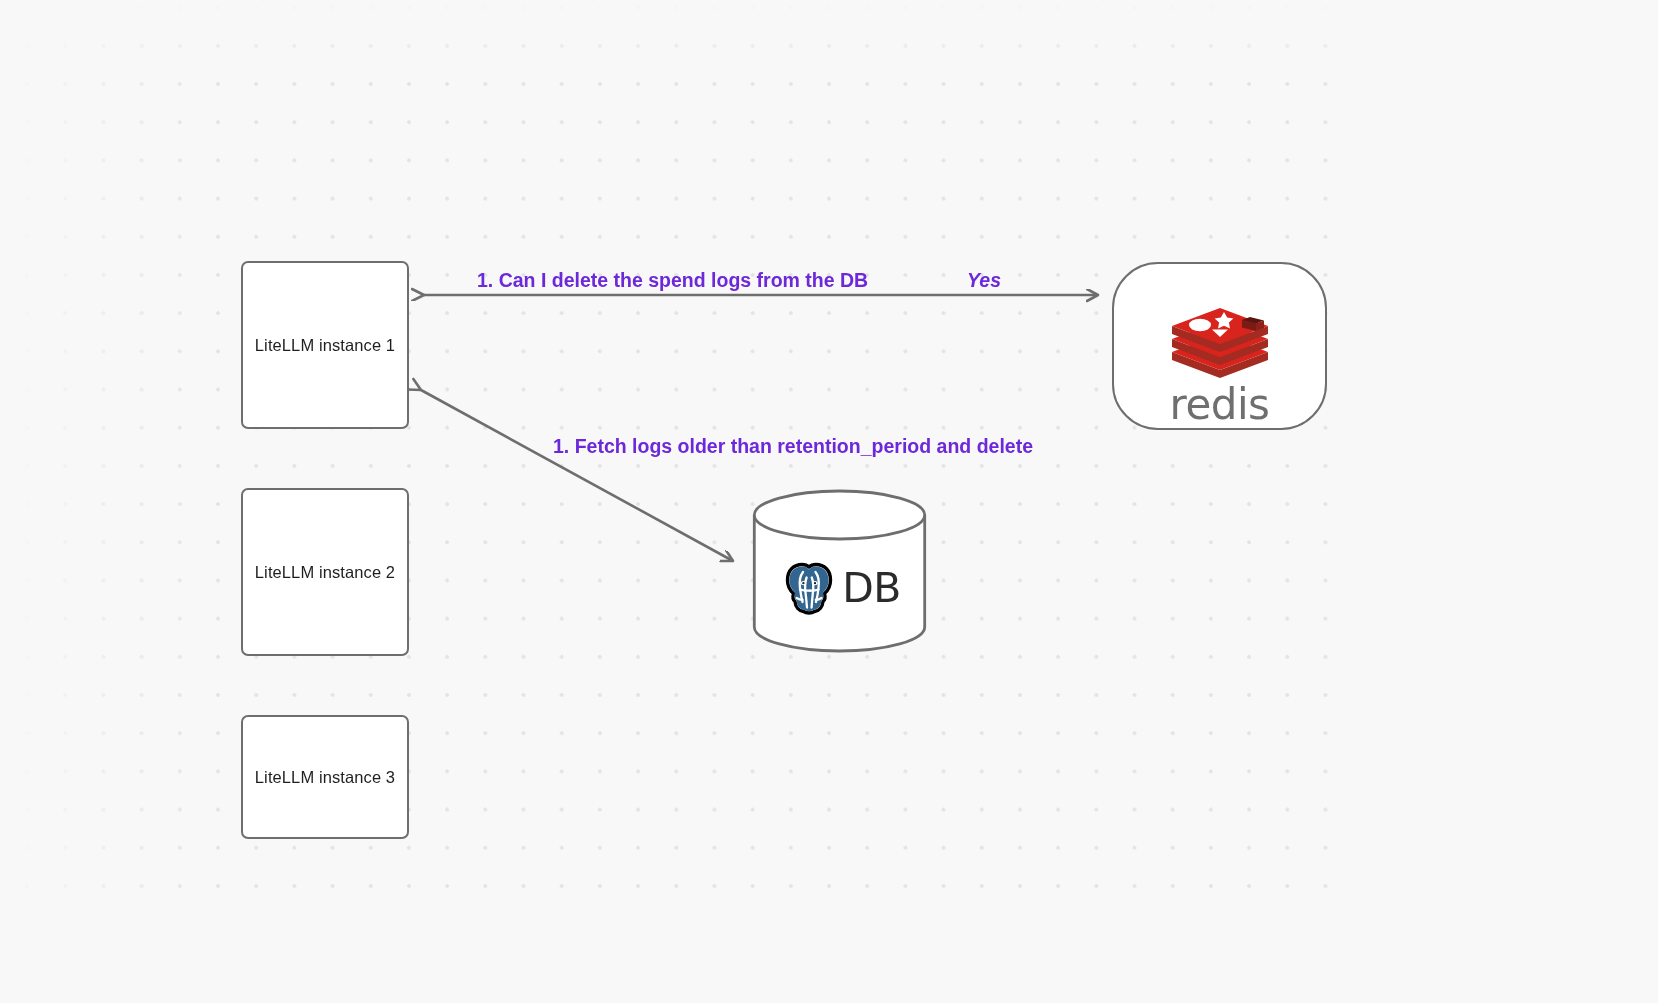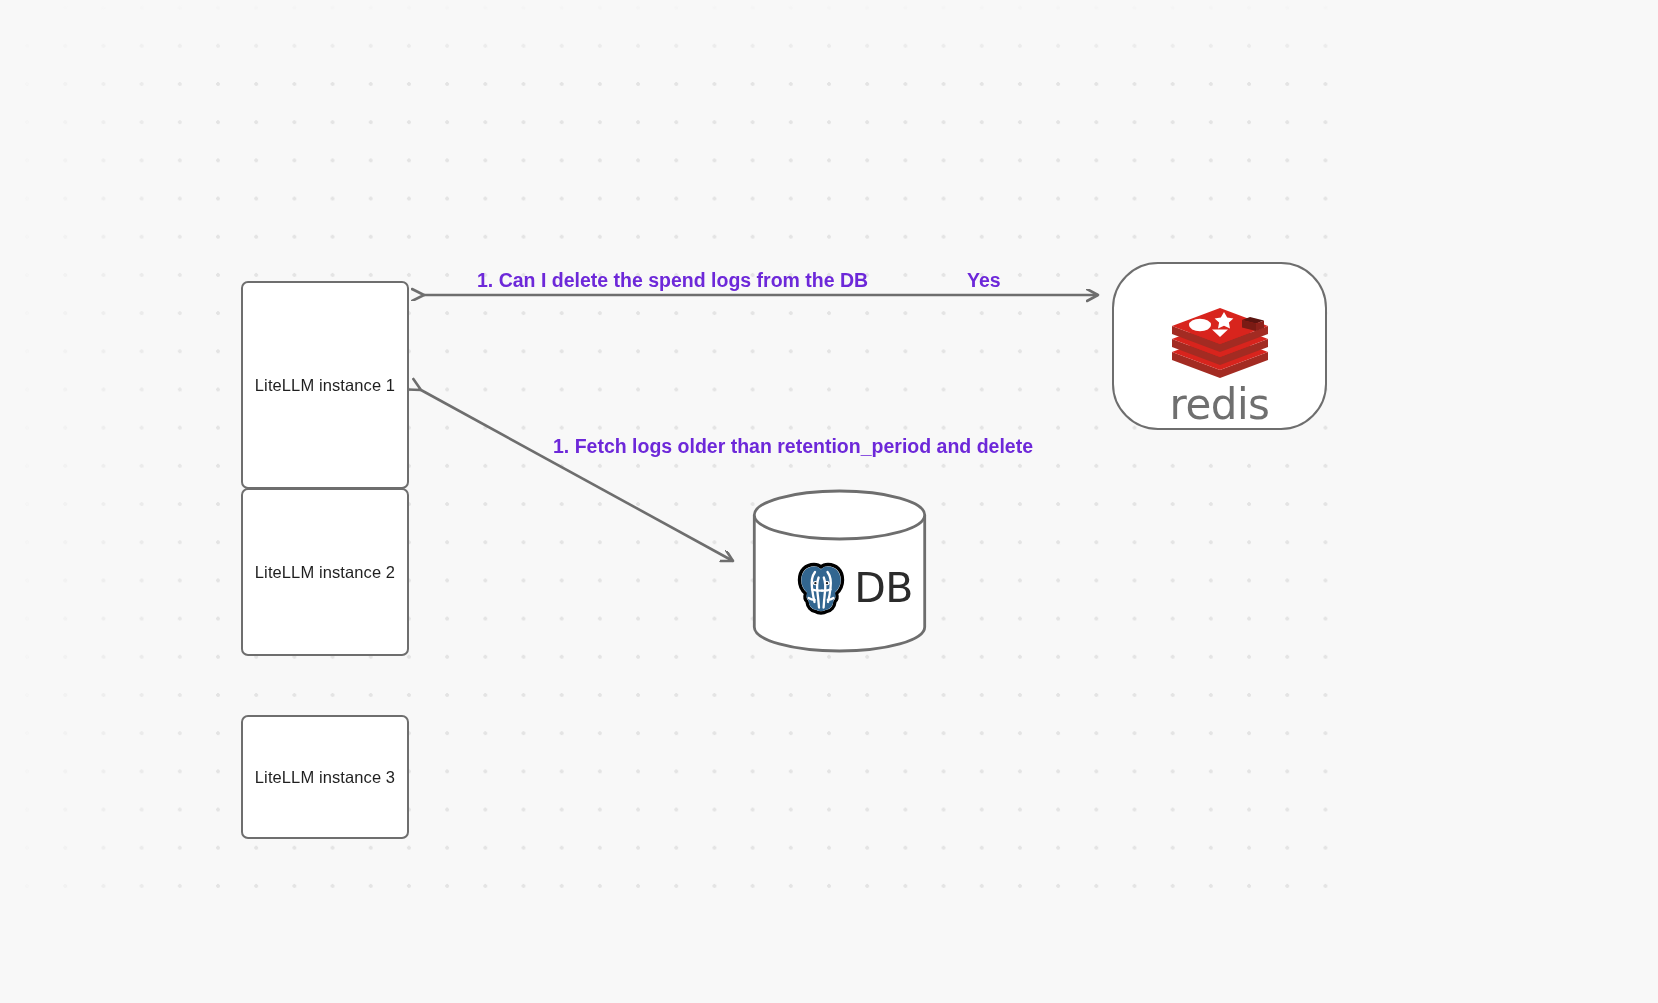--- a/index.html
+++ b/index.html
@@ -60,21 +60,21 @@
     justify-content: center;
   }
   .node-box-label {
     font-size: 16.5px;
     color: #1f1f1f;
     font-family: "Liberation Sans", sans-serif;
     letter-spacing: 0.1px;
     white-space: nowrap;
   }
 
-  #node-litellm-1 { left: 241px; top: 261px; width: 168px; height: 208px; margin-top: 20px; }
+  #node-litellm-1 { left: 241px; top: 261px; width: 168px; height: 168px; }
   #node-litellm-2 { left: 241px; top: 488px; width: 168px; height: 168px; text-align: right; }
   #node-litellm-3 { left: 241px; top: 715px; width: 168px; height: 124px; }
 
   
   #node-redis {
     position: absolute;
     left: 1112px;
     top: 262px;
     width: 215px;
     height: 168px;
@@ -121,21 +121,20 @@
   .db-content {
     position: absolute;
     left: 0;
     top: 56px;
     width: 175px;
     height: 86px;
     display: flex;
     align-items: center;
     justify-content: center;
     gap: 2px;
-    margin-left: 12px;
   }
   .db-text {
     font-family: "DejaVu Sans", sans-serif;
     font-size: 41px;
     font-weight: 400;
     color: #2b2b2b;
     line-height: 1;
     letter-spacing: -0.5px;
   }
 
@@ -143,21 +142,21 @@
   .edge-label {
     position: absolute;
     font-family: "Liberation Sans", sans-serif;
     font-weight: bold;
     color: #6d28d9;
     font-size: 19.5px;
     white-space: nowrap;
     letter-spacing: 0px;
   }
   #label-step-1 { left: 477px; top: 269px; }
-  #label-yes    { left: 967px; top: 269px; }
+  #label-yes    { left: 967px; top: 269px; font-style: italic; }
   #label-step-2 { left: 553px; top: 435px; }
 </style>
 </head>
 <body>
 
 <div id="canvas">
 
   <div id="dot-grid"></div>
 
   <svg id="edge-layer" viewBox="0 0 1658 1003" xmlns="http://www.w3.org/2000/svg">

